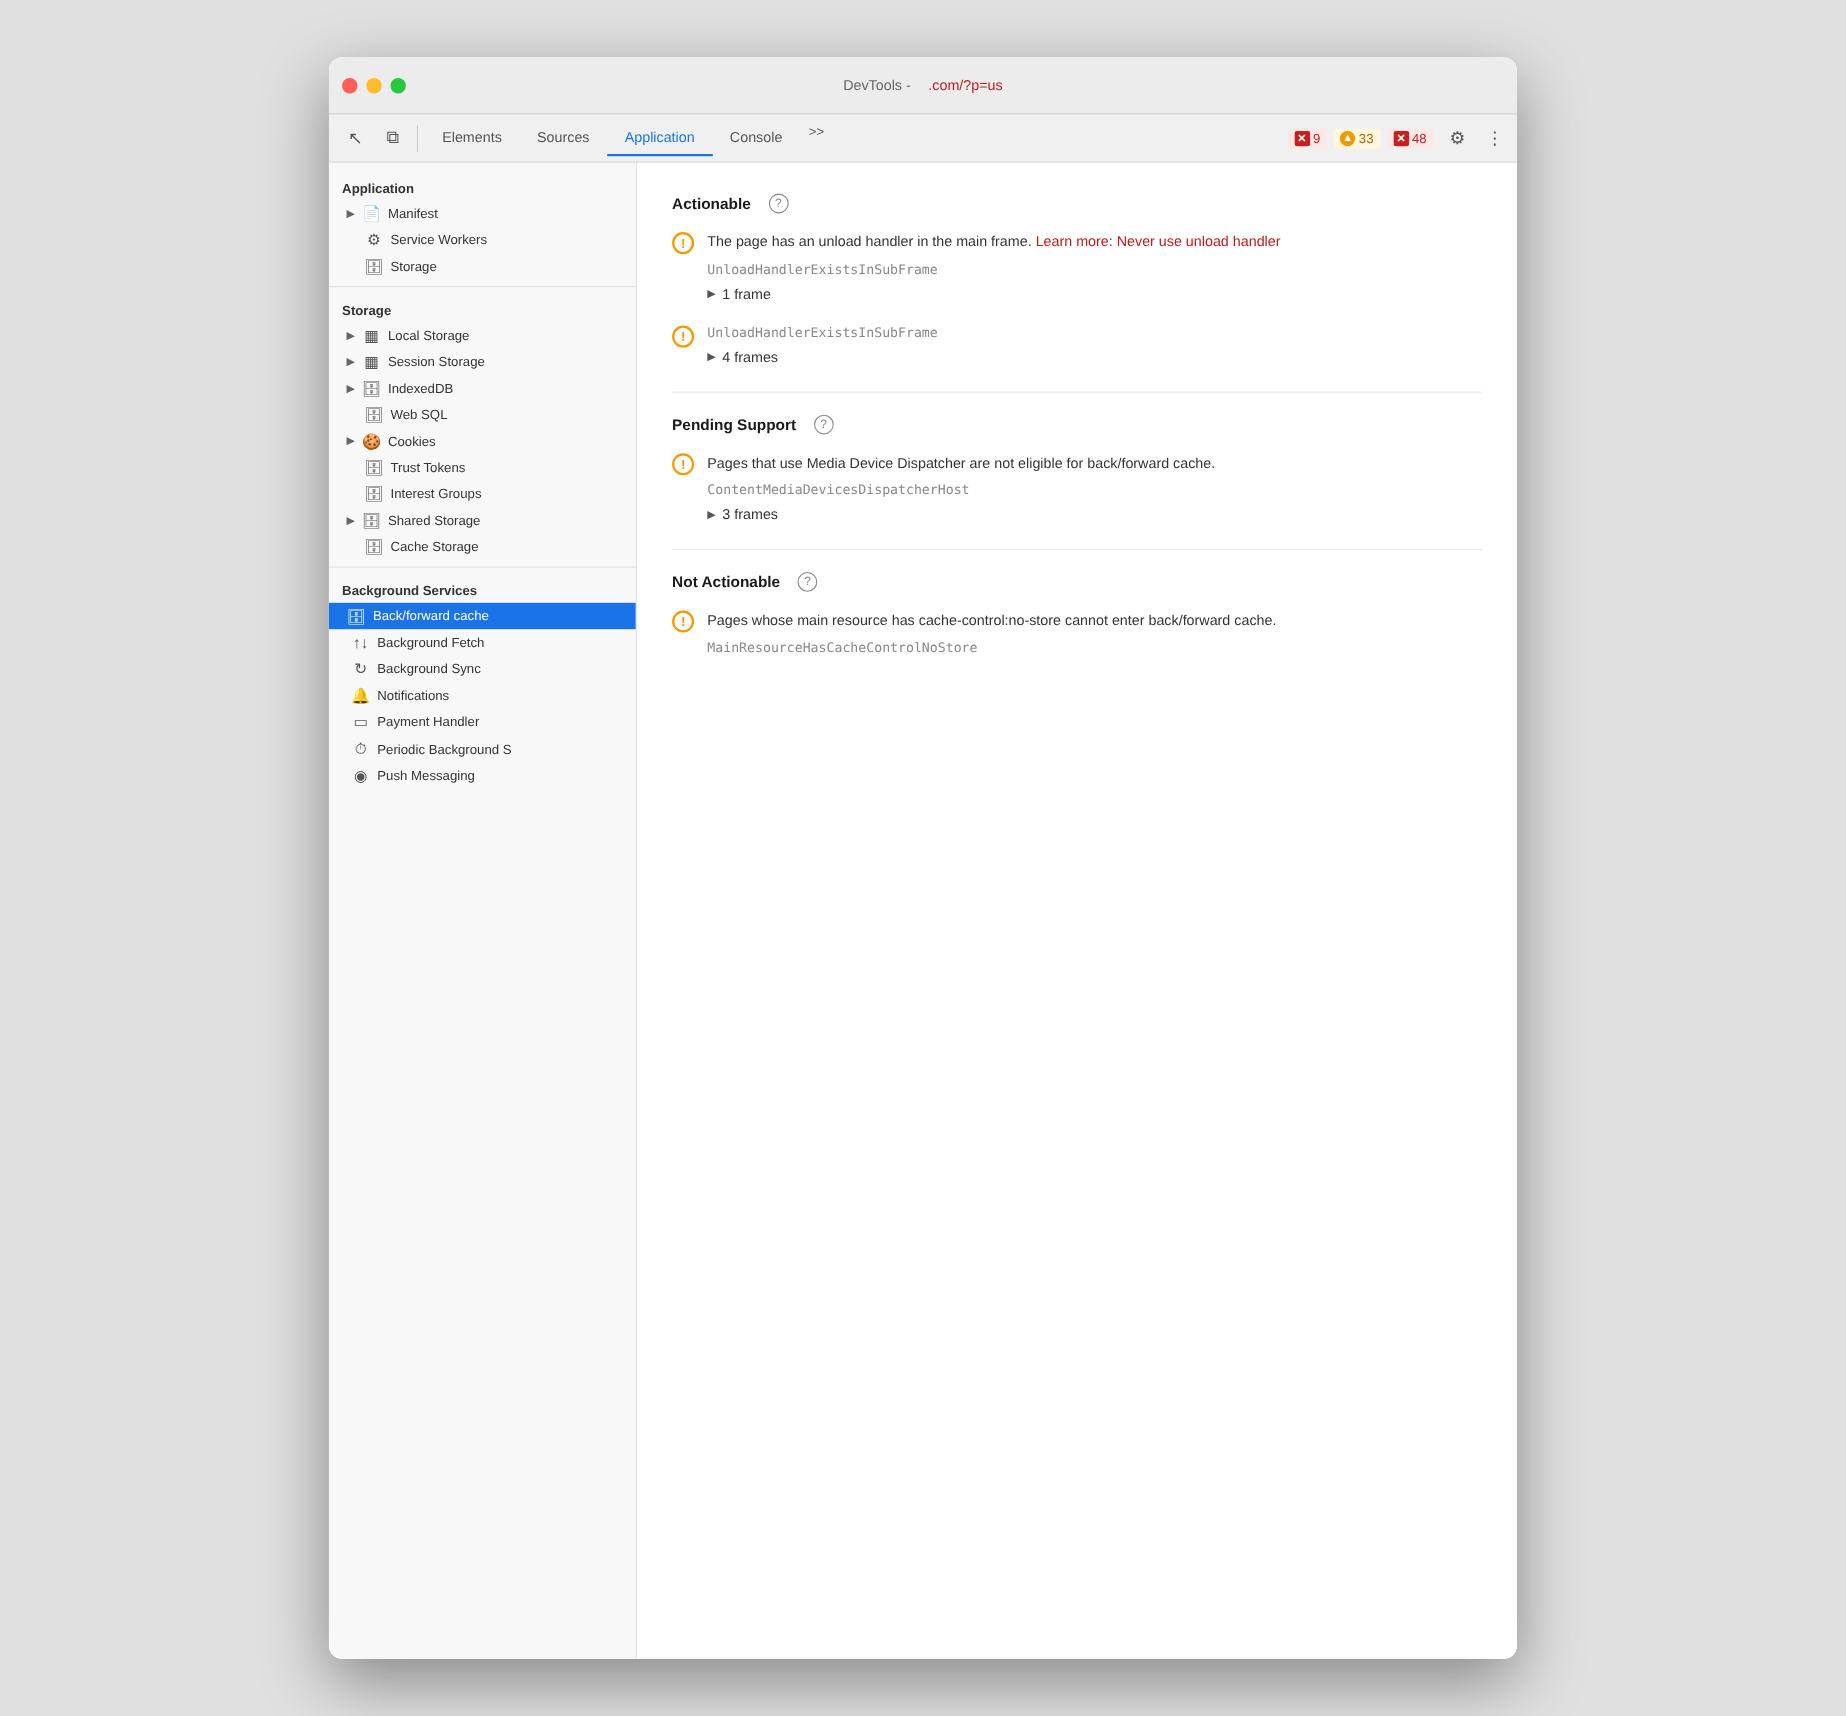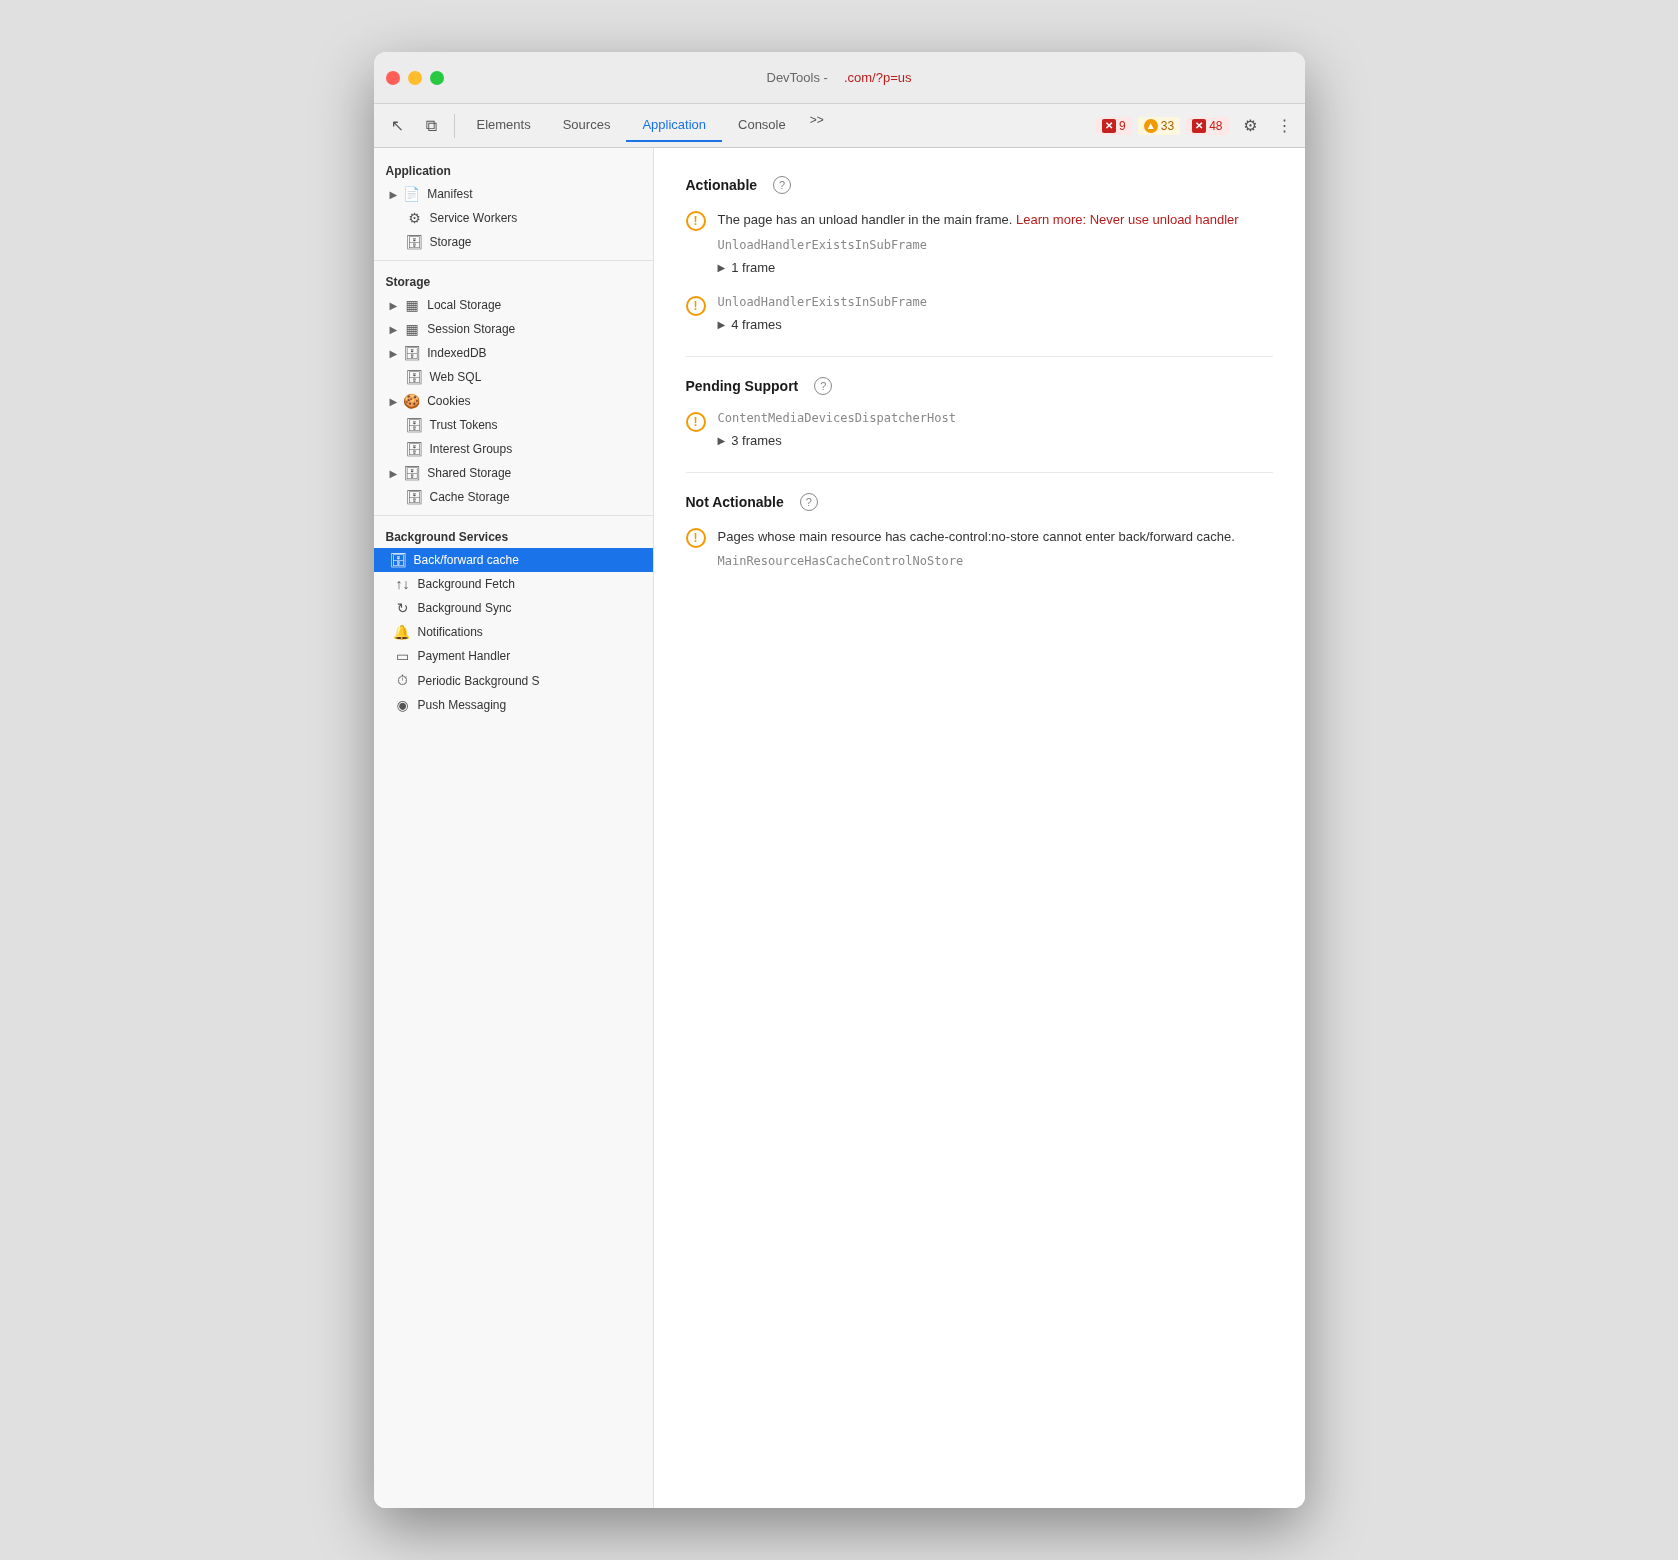--- a/index.html
+++ b/index.html
@@ -7,21 +7,21 @@
     body {
       background: #e0e0e0;
       display: flex;
       justify-content: center;
       align-items: center;
       min-height: 100vh;
       font-family: -apple-system, BlinkMacSystemFont, 'Helvetica Neue', Arial, sans-serif;
     }
 
     .window {
-      width: 931px;
+      width: 1080px;
       background: #f5f5f5;
       border-radius: 12px;
       box-shadow: 0 20px 60px rgba(0,0,0,0.4);
       overflow: hidden;
     }
 
     
     .title-bar {
       background: #ececec;
       border-bottom: 1px solid #d0d0d0;
@@ -568,20 +568,21 @@
 
       <div class="panel-section">
         <div class="section-header">
           <span class="section-title">Pending Support</span>
           <div class="help-icon">?</div>
         </div>
 
         <div class="issue-item">
           <div class="warning-icon">!</div>
           <div class="issue-body">
+            <div class="issue-text">Pages that use Media Device Dispatcher are not eligible for back/forward cache.</div>
             <div class="issue-code">ContentMediaDevicesDispatcherHost</div>
             <div class="issue-frames">
               <span class="issue-frames-arrow">▶</span>
               <span>3 frames</span>
             </div>
           </div>
         </div>
       </div>
 
       <div class="section-divider"></div>

